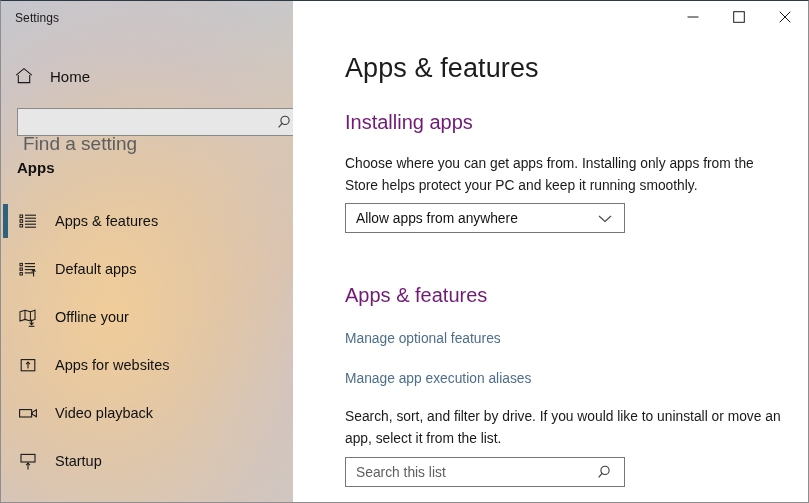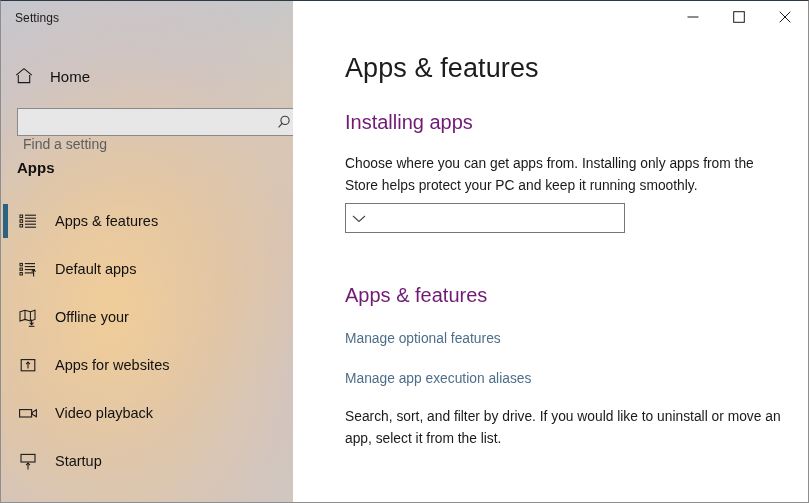--- a/index.html
+++ b/index.html
@@ -75,21 +75,21 @@
     height: 28px;
     box-sizing: border-box;
     background: #e7e7e7;
     border: 1px solid #8a8a8a;
     display: flex;
     align-items: center;
   }
   .search-box .ph {
     flex: 1;
     padding-left: 5px;
-    font-size: 14px;
+    font-size: 19px;
     color: #5e5e5e;
     white-space: nowrap;
     overflow: hidden;
     margin-top: 44px;
   }
   .search-box .mag {
     width: 22px;
     height: 18px;
     margin-right: 7px;
     flex: 0 0 auto;
@@ -406,29 +406,39 @@
       </div>
     </div>
 
     <div class="page-title">Apps &amp; features</div>
 
     <div class="h2 installing">Installing apps</div>
 
     <div class="para p1">Choose where you can get apps from. Installing only apps from the Store helps protect your PC and keep it running smoothly.</div>
 
     <div class="dropdown">
+      <span class="val">Allow apps from anywhere</span>
       <span class="chev">
         <svg viewBox="0 0 26 14" width="26" height="14">
           <path d="M7 5 L13 10.4 L19 5" fill="none" stroke="#4a4a4a" stroke-width="1.2"></path>
         </svg>
       </span>
     </div>
 
     <div class="h2 appsfeat">Apps &amp; features</div>
 
     <a class="link l1">Manage optional features</a>
     <a class="link l2">Manage app execution aliases</a>
 
     <div class="para p2">Search, sort, and filter by drive. If you would like to uninstall or move an app, select it from the list.</div>
 
+    <div class="list-search">
+      <span class="ph">Search this list</span>
+      <span class="mag">
+        <svg viewBox="0 0 22 18" width="22" height="18">
+          <circle cx="10" cy="7.4" r="4.1" fill="none" stroke="#3b3b3b" stroke-width="1.1"></circle>
+          <line x1="7.1" y1="10.4" x2="3.6" y2="14.4" stroke="#3b3b3b" stroke-width="1.1"></line>
+        </svg>
+      </span>
+    </div>
 
   </div>
 </div>
 
 </body></html>

